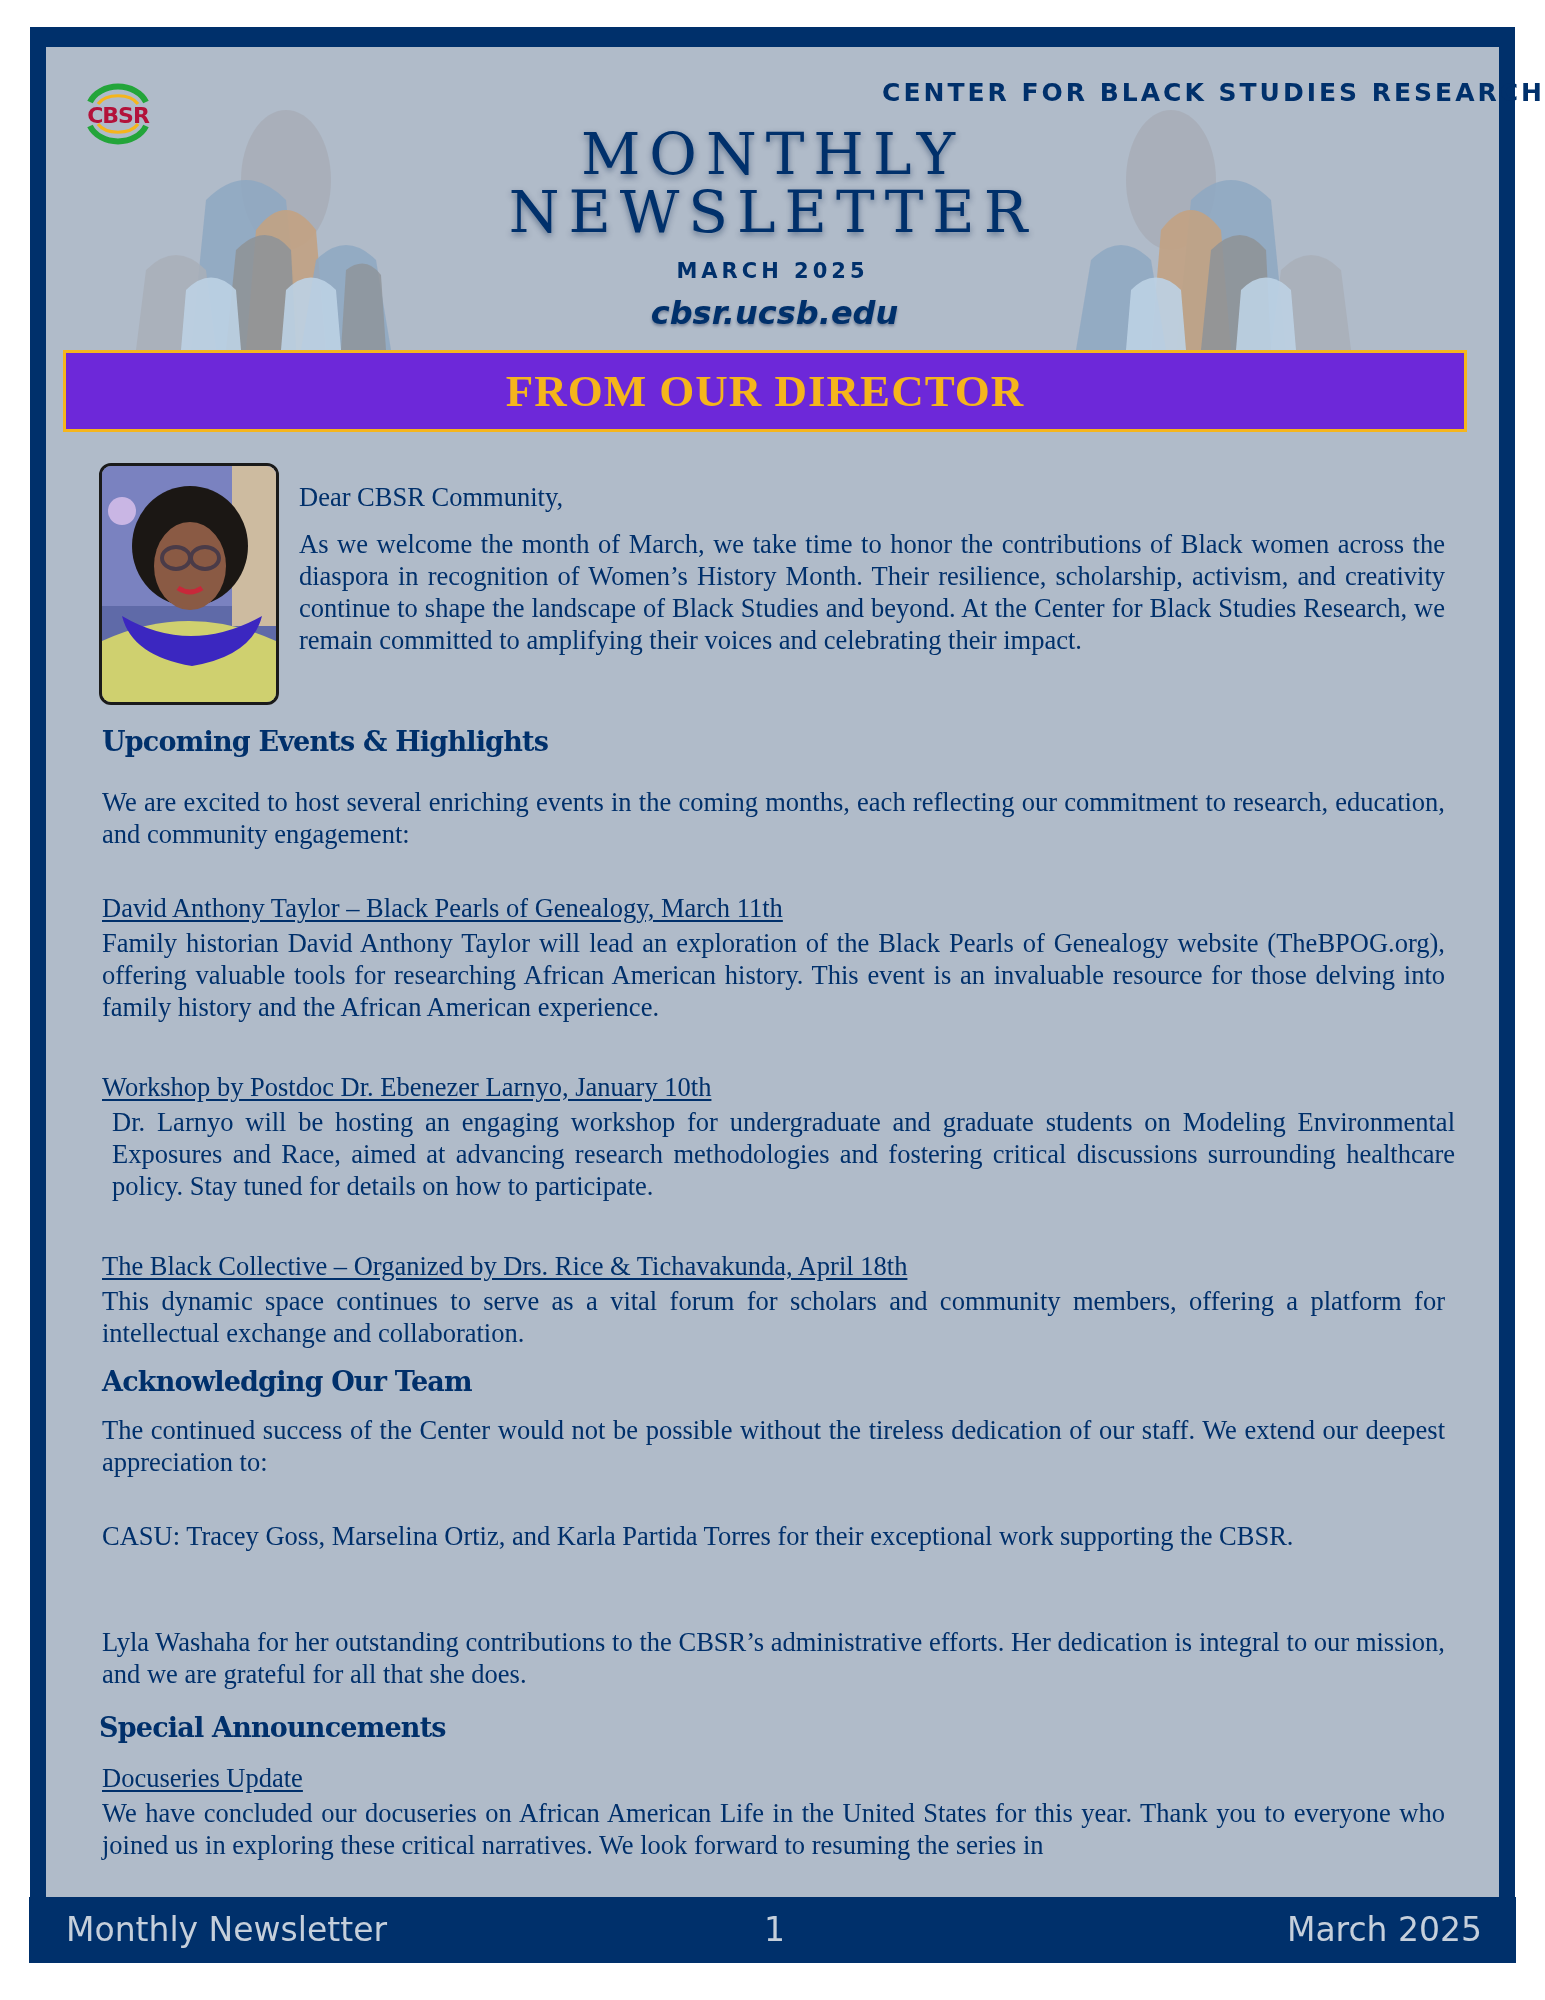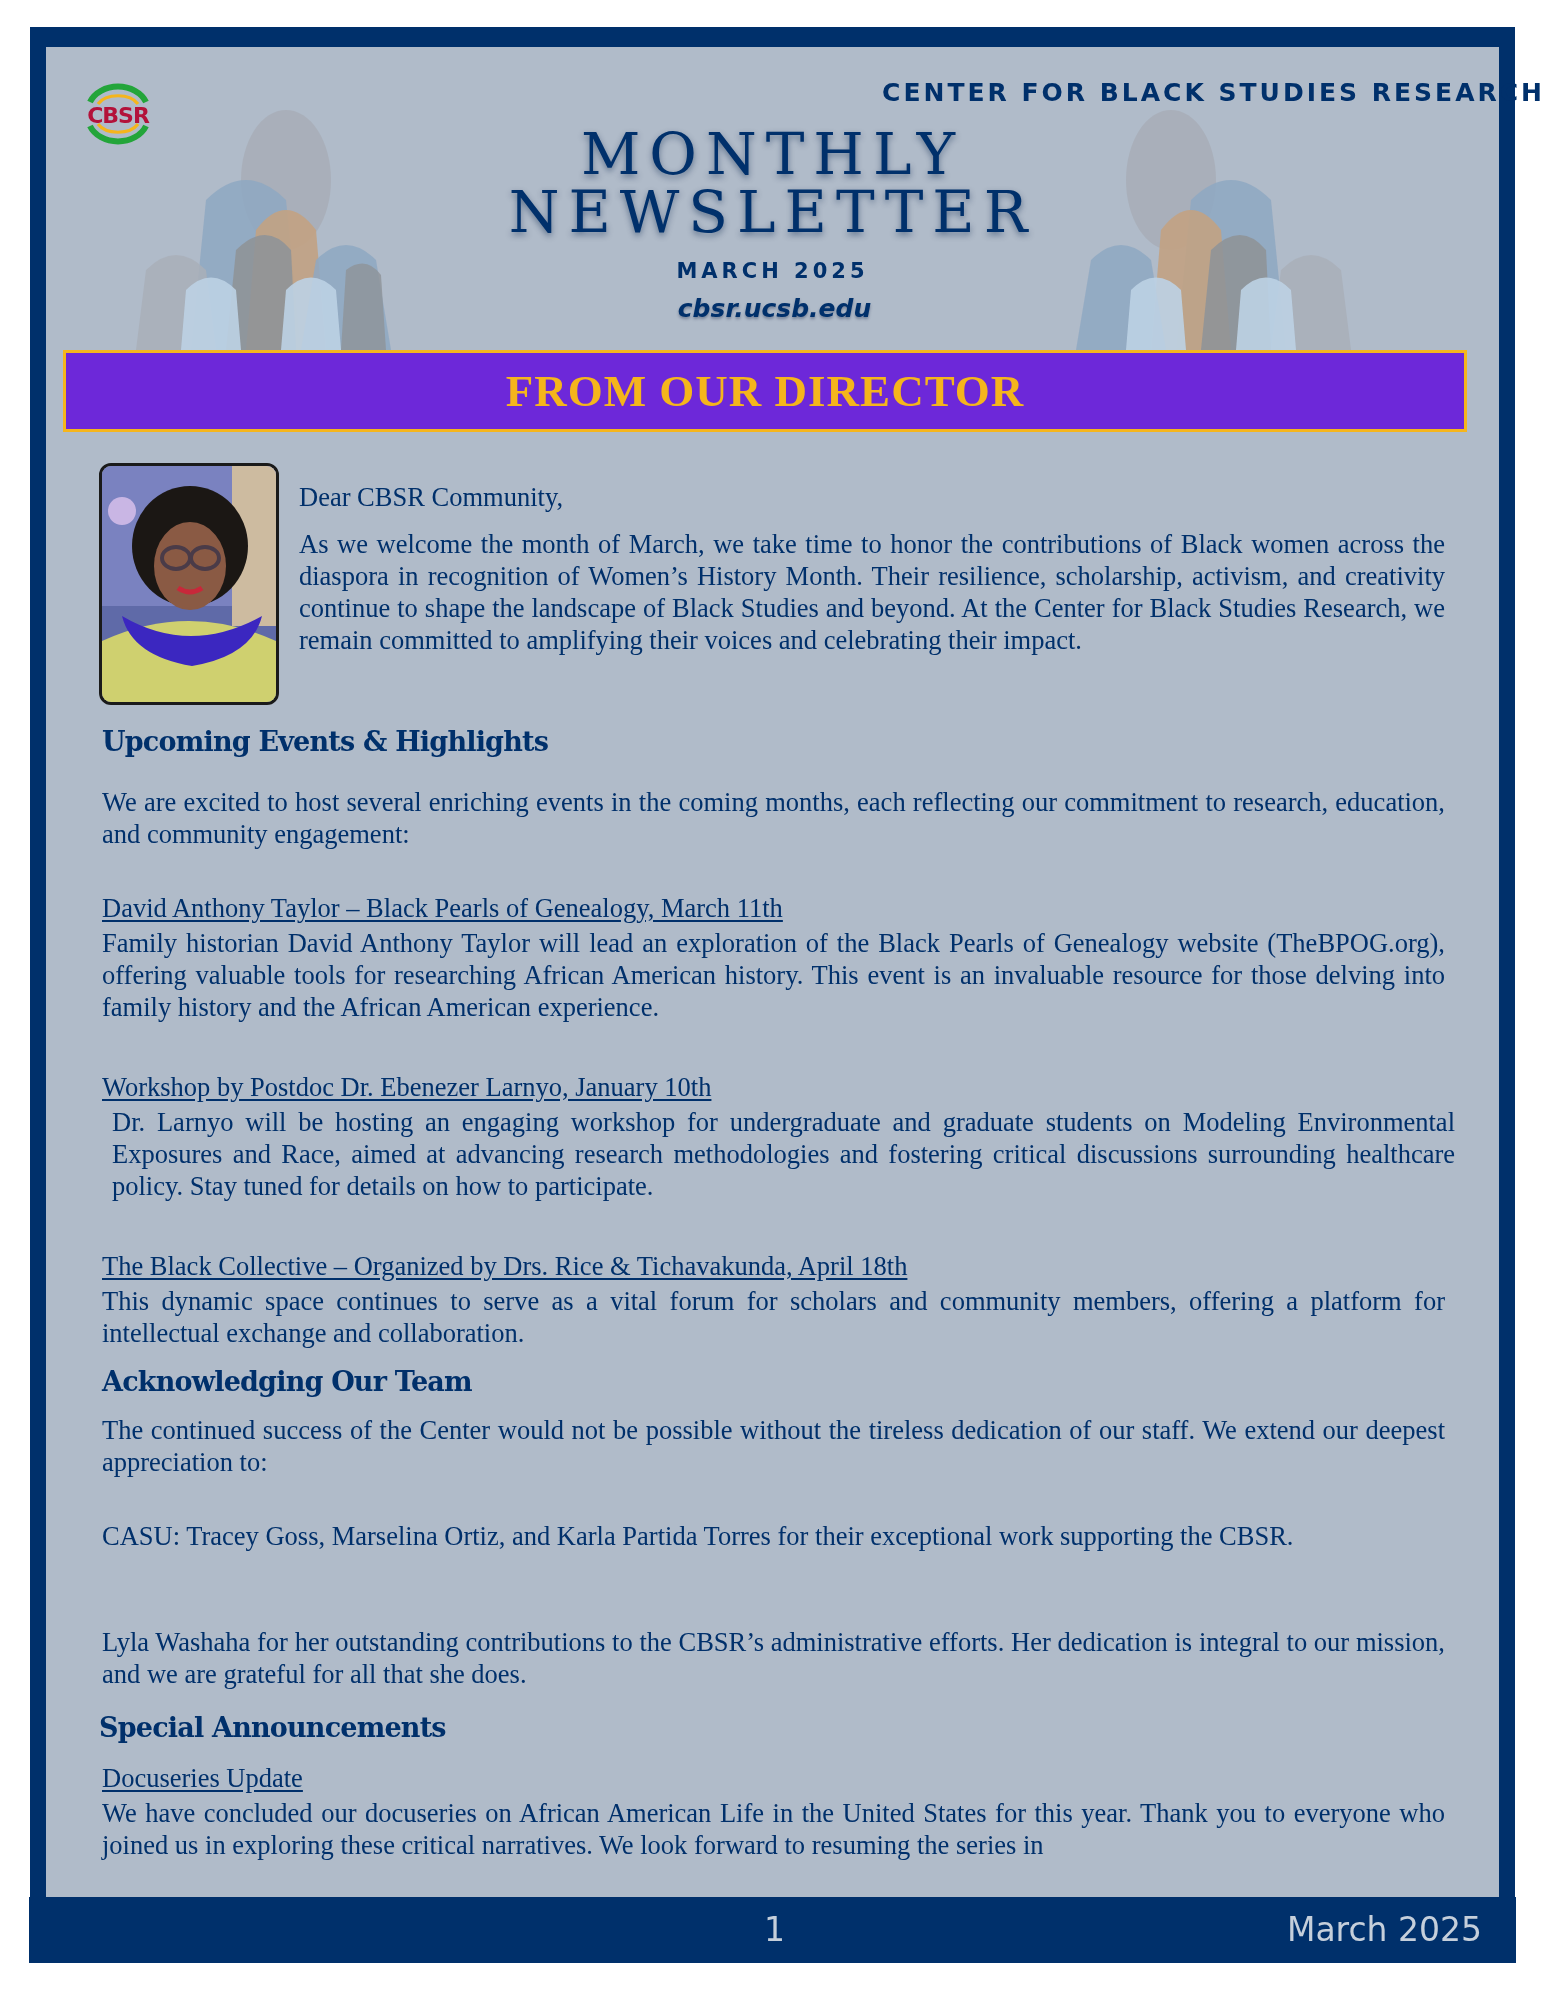--- a/index.html
+++ b/index.html
@@ -7,21 +7,21 @@
   .frame { position:absolute; left:30px; top:27px; width:1485px; height:1935px; background:#00306b; }
   .panel { position:absolute; left:46px; top:47px; width:1453px; height:1851px; background:#b0bbc9; overflow:hidden; }
   .silhouettes { position:absolute; top:110px; width:340px; height:240px; }
   .sil-left { left:86px; }
   .sil-right { left:1020px; }
   .logo { position:absolute; left:76px; top:78px; width:84px; height:70px; }
   .org { position:absolute; left:0; right:0; top:78px; text-align:right; font-family:"DejaVu Sans", sans-serif; font-weight:bold; font-size:25px; letter-spacing:3px; color:#00306b; }
   .title { position:absolute; left:0; right:0; text-align:center; font-family:"DejaVu Serif", serif; font-size:58px; letter-spacing:9px; color:#00306b; text-shadow:0 3px 6px rgba(0,30,70,0.45); line-height:60px; }
   .t1 { top:124px; } .t2 { top:182px; }
   .date { position:absolute; left:0; right:0; top:259px; text-align:center; font-family:"DejaVu Sans", sans-serif; font-weight:bold; font-size:21px; letter-spacing:4px; color:#00306b; }
-  .site { position:absolute; left:4px; right:0; top:294px; text-align:center; font-family:"DejaVu Sans", sans-serif; font-weight:bold; font-style:italic; font-size:25px; color:#00306b; text-shadow:0 2px 3px rgba(0,20,60,0.35); }
+  .site { position:absolute; left:4px; right:0; top:294px; text-align:center; font-family:"DejaVu Sans", sans-serif; font-weight:bold; font-style:italic; font-size:32px; color:#00306b; text-shadow:0 2px 3px rgba(0,20,60,0.35); }
   .banner { position:absolute; left:63px; top:350px; width:1404px; height:82px; background:#6d28d9; border:3px solid #f5b51c; box-sizing:border-box; display:flex; align-items:center; justify-content:center; }
   .banner span { color:#f5b51c; font-family:"Liberation Serif", serif; font-weight:bold; font-size:45px; letter-spacing:1px; }
   .photo { position:absolute; left:99px; top:463px; width:174px; height:236px; border:3px solid #1a1a1a; border-radius:12px; overflow:hidden; background:#cfd06f; }
   .text { position:absolute; color:#00306b; font-size:26.5px; line-height:32px; }
   .justify { text-align:justify; text-align-last:left; }
   .h { position:absolute; color:#00306b; font-family:"DejaVu Serif", serif; font-weight:bold; font-size:27px; letter-spacing:-0.8px; }
   .u { text-decoration:underline; text-underline-offset:3px; }
   .footer { position:absolute; left:29px; top:1897px; width:1487px; height:66px; background:#00306b; }
   .footer span { position:absolute; top:13px; font-family:"DejaVu Sans", sans-serif; font-size:33px; color:#c5cfdb; }
 </style>
@@ -108,15 +108,16 @@
 <div class="h" style="left:102px; top:1366px;">Acknowledging Our Team</div>
 <div class="text justify" style="left:102px; top:1414px; width:1343px;">The continued success of the Center would not be possible without the tireless dedication of our staff. We extend our deepest appreciation to:</div>
 <div class="text justify" style="left:102px; top:1520px; width:1343px;">CASU: Tracey Goss, Marselina Ortiz, and Karla Partida Torres for their exceptional work supporting the CBSR.</div>
 <div class="text justify" style="left:102px; top:1626px; width:1343px;">Lyla Washaha for her outstanding contributions to the CBSR’s administrative efforts. Her dedication is integral to our mission, and we are grateful for all that she does.</div>
 
 <div class="h" style="left:99px; top:1712px;">Special Announcements</div>
 <div class="text u" style="left:102px; top:1762px;">Docuseries Update</div>
 <div class="text justify" style="left:102px; top:1797px; width:1343px;">We have concluded our docuseries on African American Life in the United States for this year. Thank you to everyone who joined us in exploring these critical narratives. We look forward to resuming the series in</div>
 
 <div class="footer">
+  <span style="left:37px;">Monthly Newsletter</span>
   <span style="left:735px;">1</span>
   <span style="right:34px;">March 2025</span>
 </div>
 
 </body></html>

